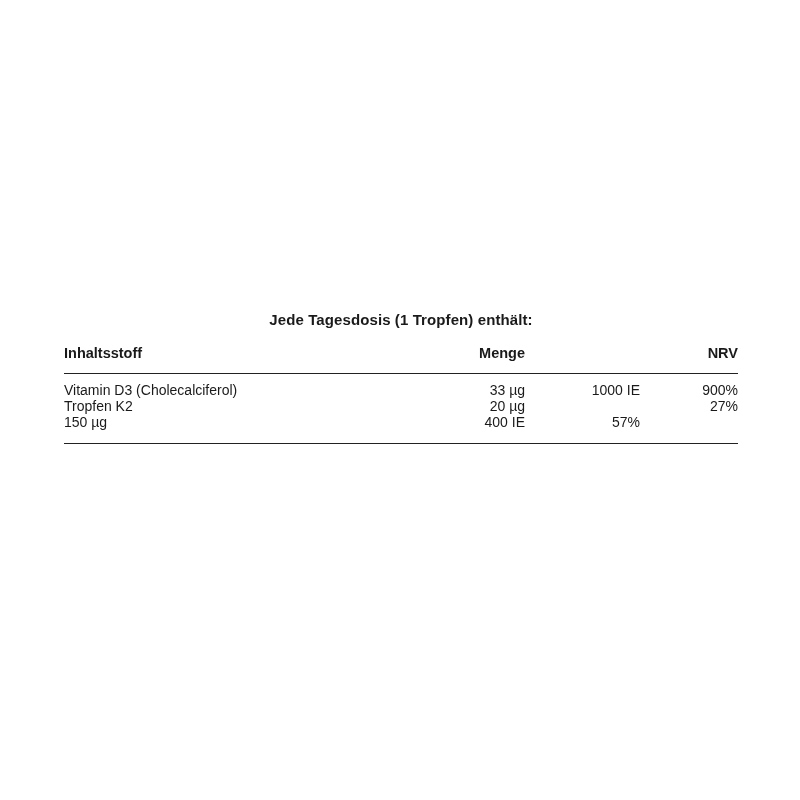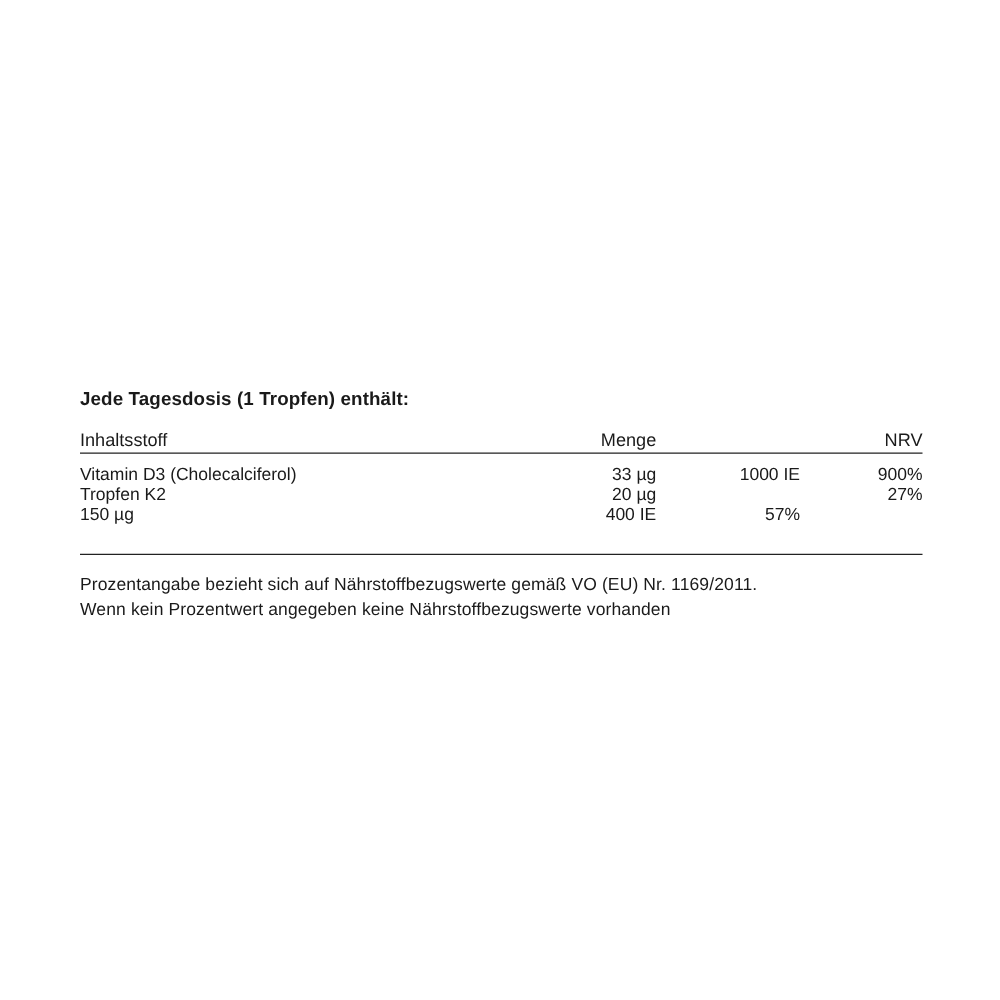--- a/index.html
+++ b/index.html
@@ -24,41 +24,43 @@
     left: 64px;
     top: 311px;
     width: 674px;
   }
   .title {
     font-size: 15px;
     font-weight: 700;
     letter-spacing: 0.1px;
     margin: 0 0 16px 0;
     line-height: 18px;
+    text-align: center;
   }
   .grid-row {
     display: grid;
     grid-template-columns: 1fr 100px 115px 98px;
     column-gap: 0;
     align-items: baseline;
   }
   .grid-row > div:nth-child(2),
   .grid-row > div:nth-child(3),
   .grid-row > div:nth-child(4) {
     text-align: right;
   }
   .thead {
     font-size: 14.5px;
-    font-weight: 400;
+    font-weight: 700;
+    padding-bottom: 11px;
     border-bottom: 1.5px solid #222222;
     line-height: 17px;
   }
   .tbody {
     padding-top: 8px;
-    padding-bottom: 24px;
+    padding-bottom: 13px;
     border-bottom: 1.5px solid #222222;
   }
   .tbody .grid-row {
     font-size: 14px;
     line-height: 16px;
   }
   .footnote {
     margin-top: 13px;
     font-size: 14px;
     line-height: 20px;
@@ -93,19 +95,15 @@
         <div></div>
         <div>27%</div>
       </div>
       <div class="grid-row">
         <div>150 µg</div>
         <div>400 IE</div>
         <div>57%</div>
       </div>
     </div>
 
-    <div class="footnote">
-      <div>Prozentangabe bezieht sich auf Nährstoffbezugswerte gemäß VO (EU) Nr. 1169/2011.</div>
-      <div>Wenn kein Prozentwert angegeben keine Nährstoffbezugswerte vorhanden</div>
-    </div>
 
   </div>
 </div>
 
 </body></html>

